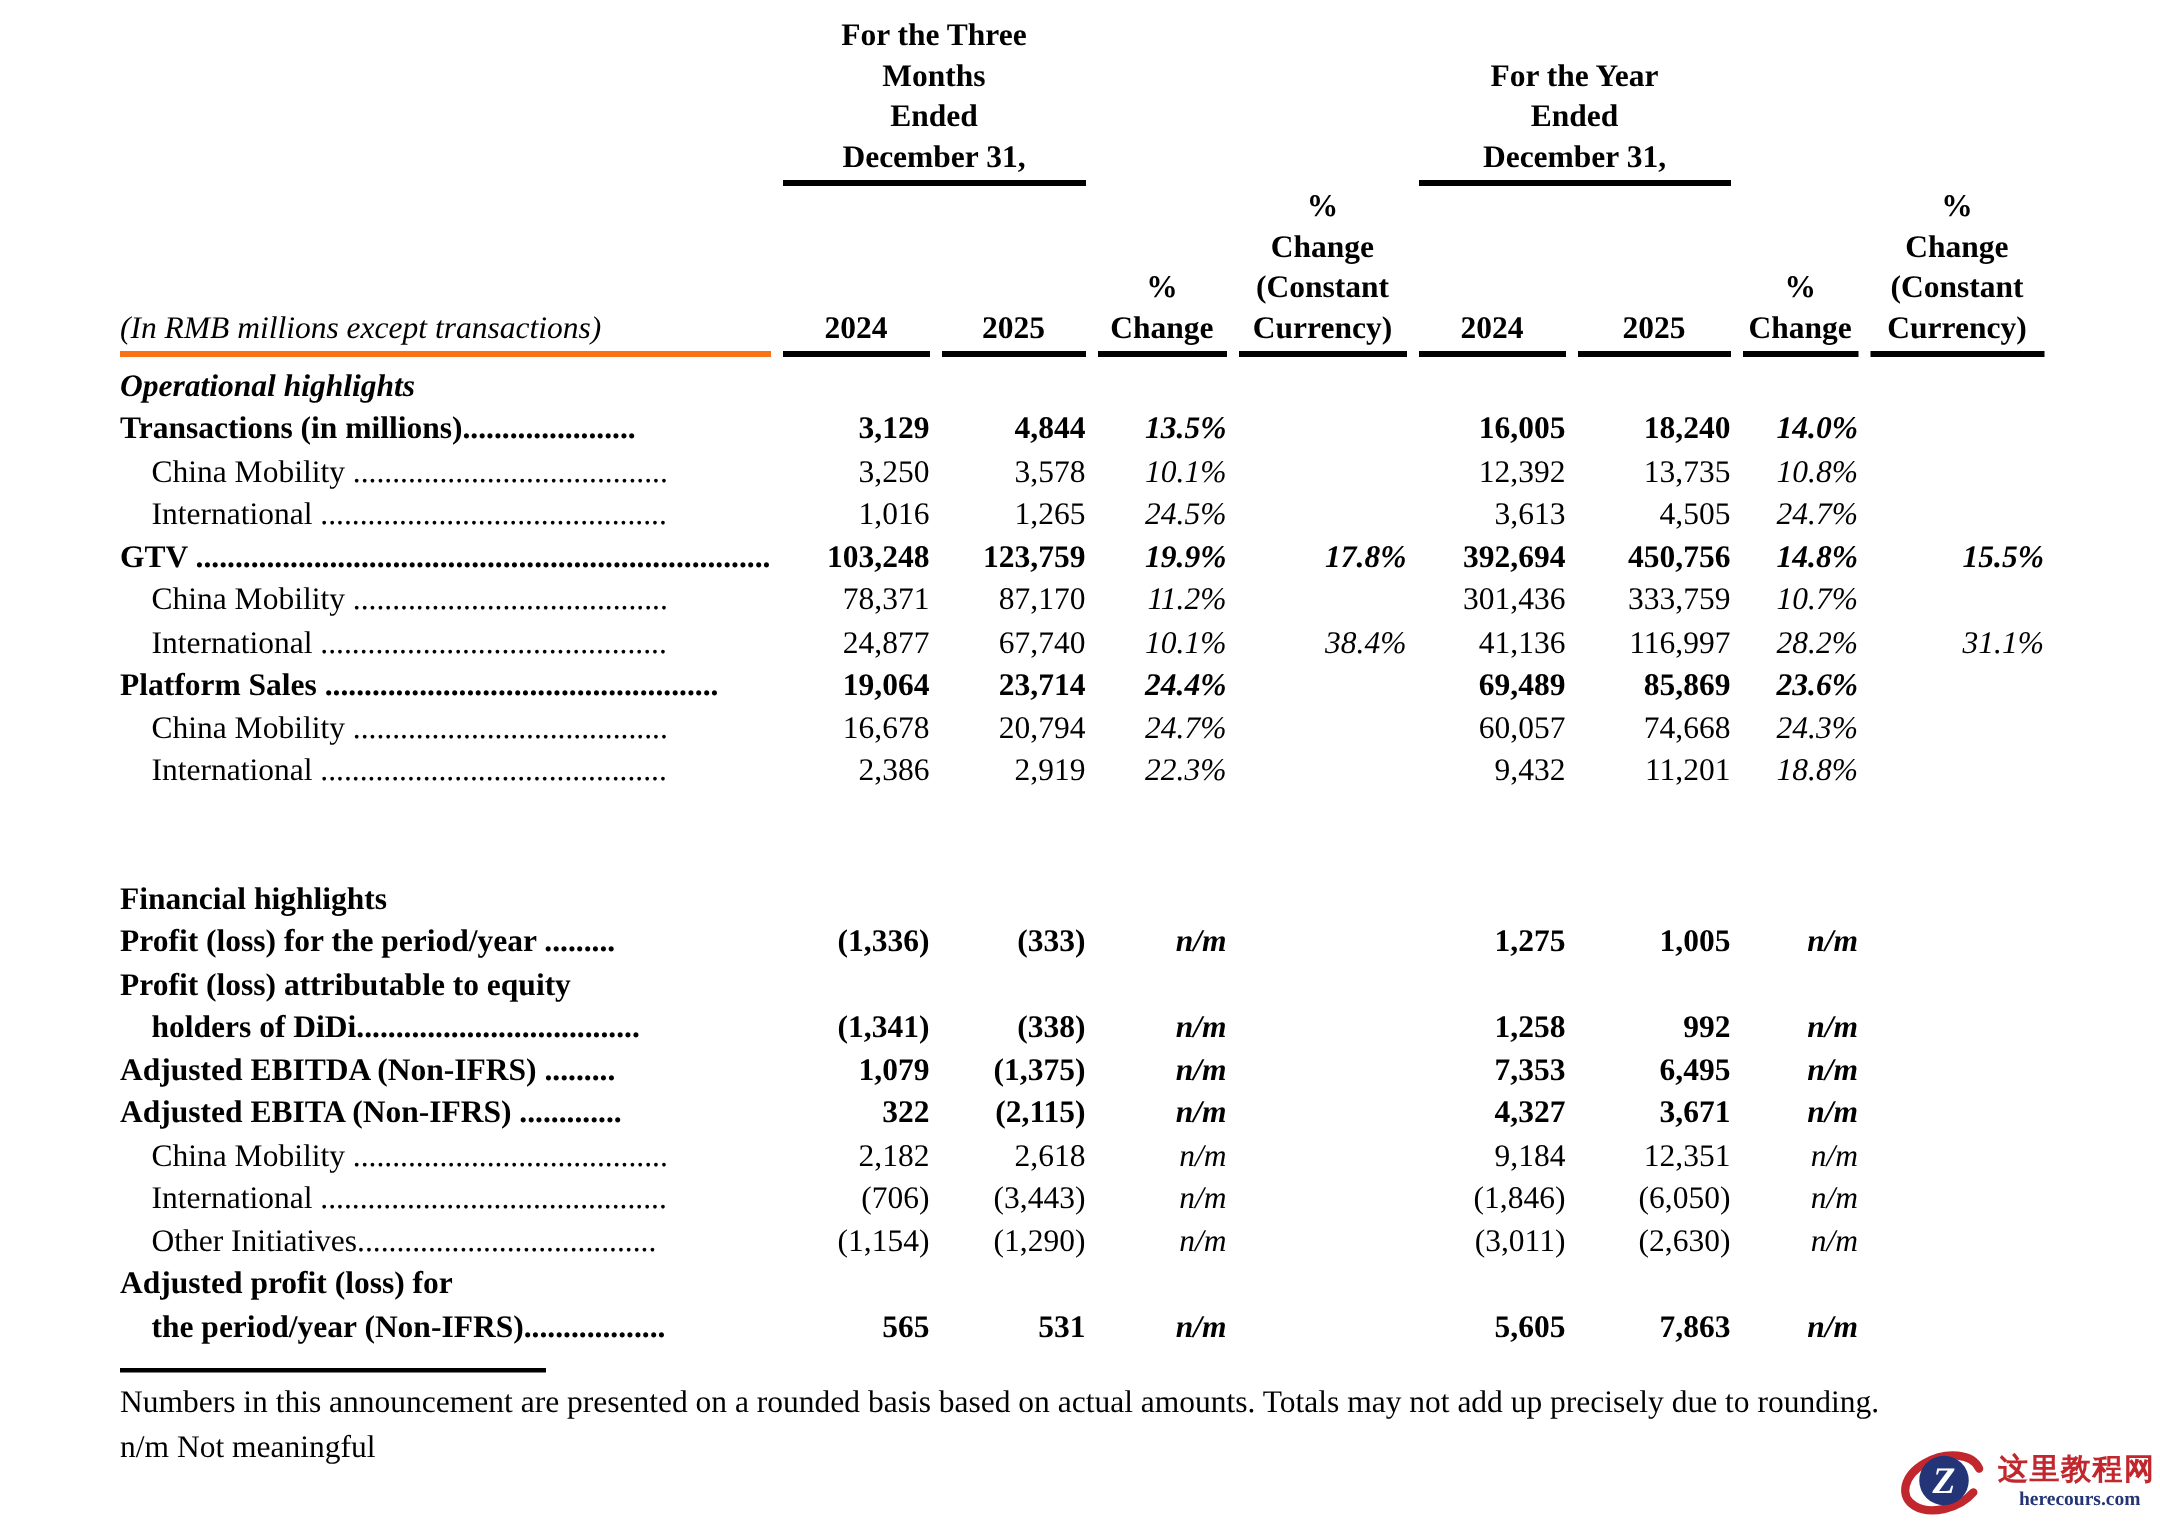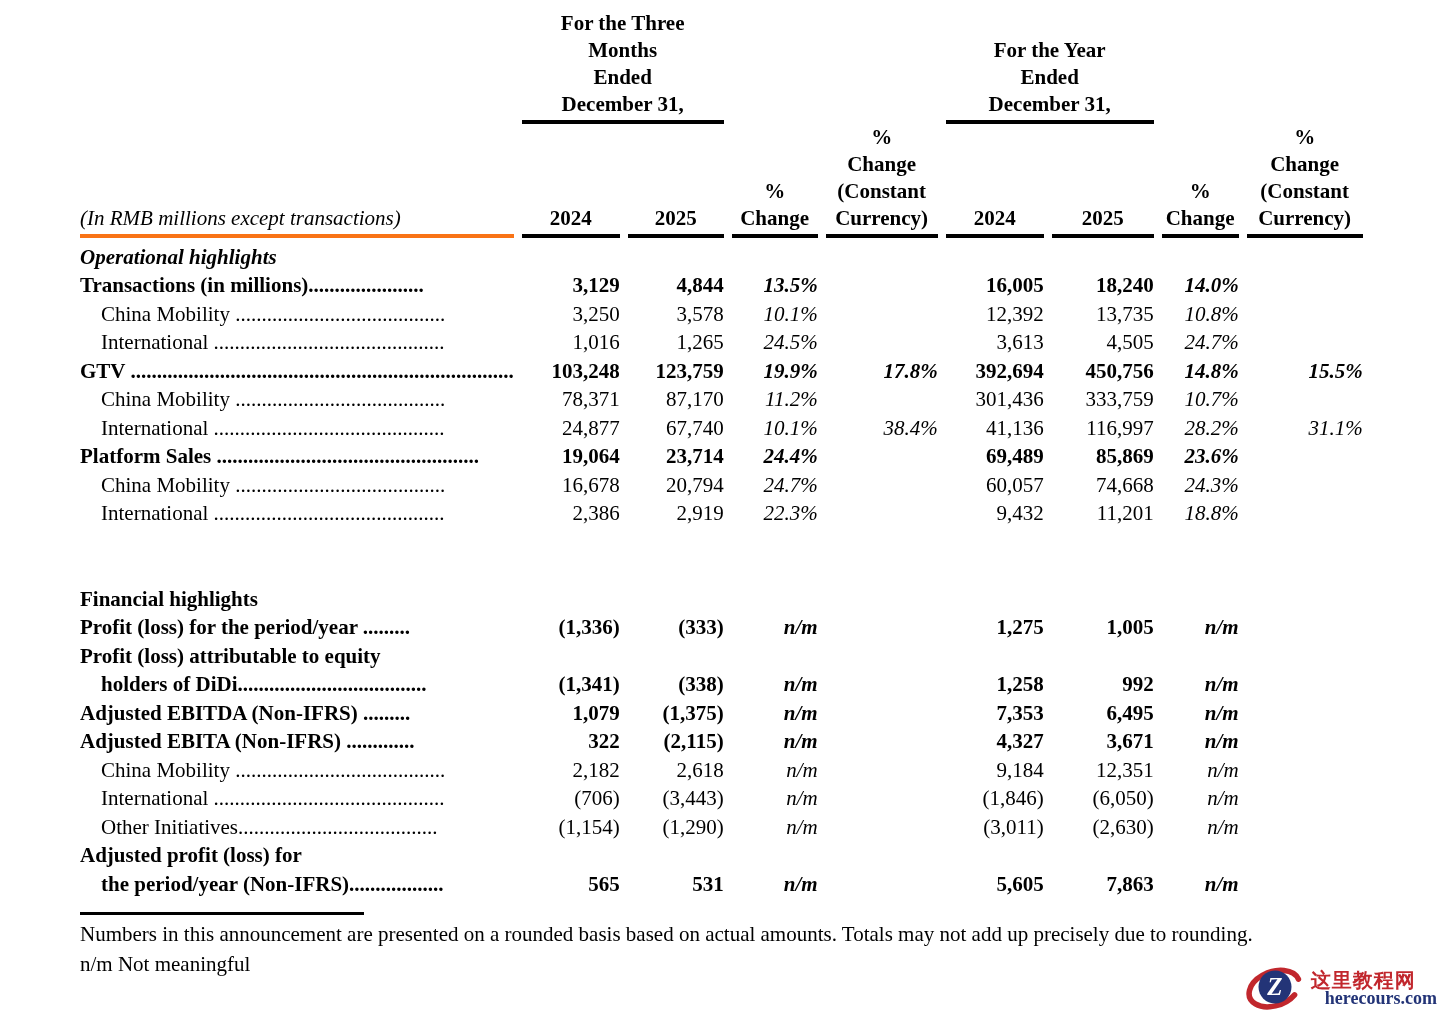--- a/index.html
+++ b/index.html
@@ -71,21 +71,21 @@
     position: absolute;
     right: 3px; bottom: 2px;
     display: flex; align-items: center;
   }
   .wm-text { display: flex; flex-direction: column; align-items: flex-start; margin-left: 4px; }
   .wm-zh {
     font-size: 20px; font-weight: bold; line-height: 22px;
     letter-spacing: 1px;
   }
   .wm-domain {
-    font-size: 18px; font-weight: bold; line-height: 15px;
+    font-size: 13px; font-weight: bold; line-height: 15px;
     margin-left: 14px;
   }
 </style>
 </head>
 <body>
 
 <div class="page">
 
   <table class="fin">
     <colgroup>

